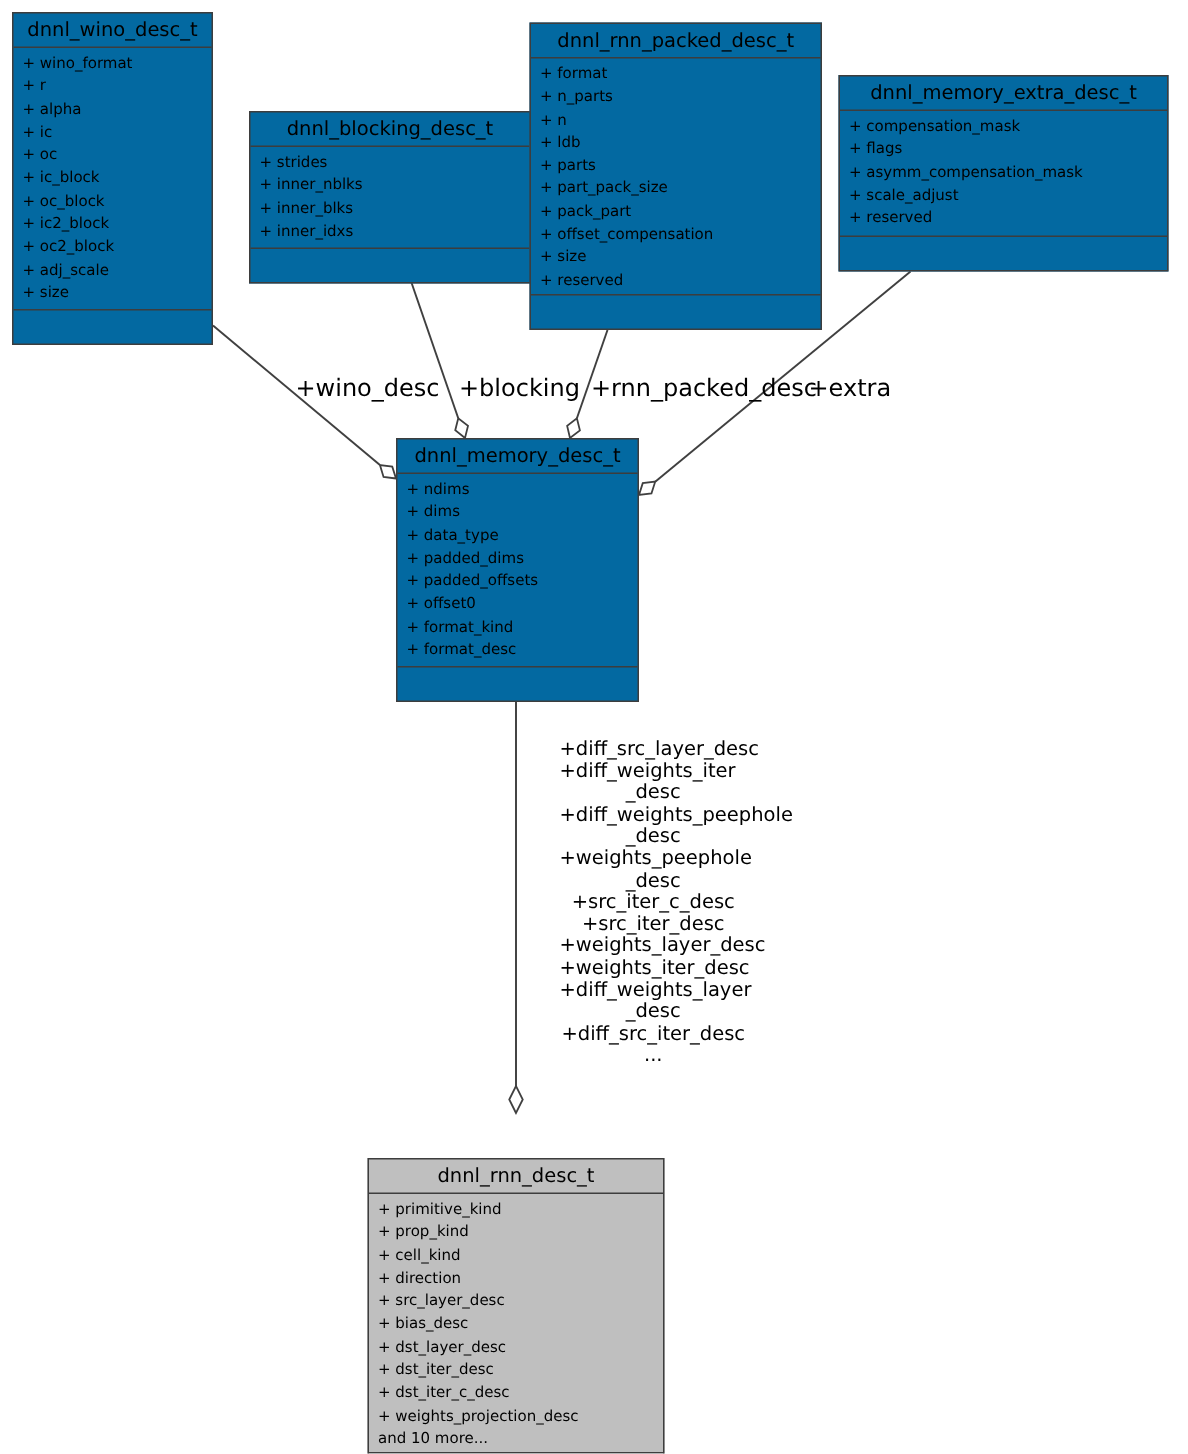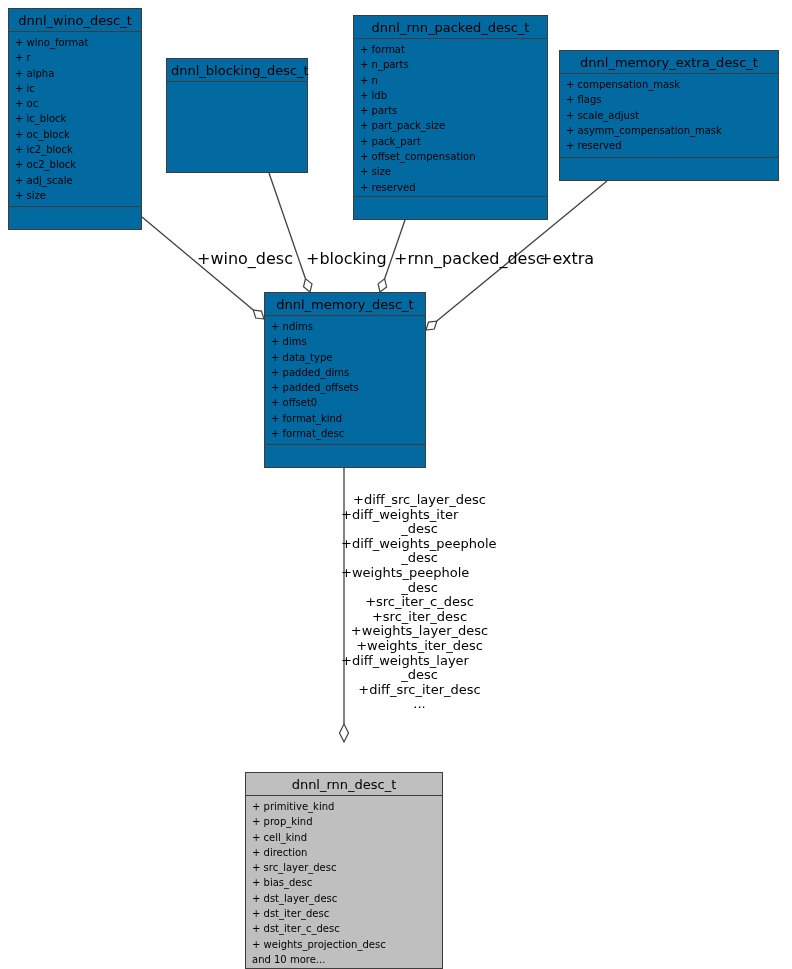--- a/index.html
+++ b/index.html
@@ -65,20 +65,21 @@
   .mlabel {
     position: absolute;
     left: 341px; top: 493px;
     width: 157px;
     font-size: 13px;
     text-align: center;
   }
   .mlabel .mlabel-line {
     line-height: 14.6px;
     white-space: nowrap;
+    margin-left: 32px;
   }
   .mlabel .mlabel-line:nth-child(2),
   .mlabel .mlabel-line:nth-child(4),
   .mlabel .mlabel-line:nth-child(6),
   .mlabel .mlabel-line:nth-child(12) { text-align: left; }
 </style>
 </head>
 <body>
 
 <div class="diagram">
@@ -117,22 +118,28 @@
         <div class="field">+ ic_block</div>
         <div class="field">+ oc_block</div>
         <div class="field">+ ic2_block</div>
         <div class="field">+ oc2_block</div>
         <div class="field">+ adj_scale</div>
         <div class="field">+ size</div>
       </div>
     <div class="uml-methods"></div>
   </div>
 
-  <div class="uml-class" style="left:166px; top:58px; width:142px; height:115px">
+  <div class="uml-class" style="left:166px; top:74px; width:188px; height:115px">
     <div class="uml-title">dnnl_blocking_desc_t</div>
+    <div class="uml-fields">
+        <div class="field">+ strides</div>
+        <div class="field">+ inner_nblks</div>
+        <div class="field">+ inner_blks</div>
+        <div class="field">+ inner_idxs</div>
+      </div>
     <div class="uml-methods"></div>
   </div>
 
   <div class="uml-class" style="left:353px; top:15px; width:195px; height:205px">
     <div class="uml-title">dnnl_rnn_packed_desc_t</div>
     <div class="uml-fields">
         <div class="field">+ format</div>
         <div class="field">+ n_parts</div>
         <div class="field">+ n</div>
         <div class="field">+ ldb</div>
@@ -144,22 +151,22 @@
         <div class="field">+ reserved</div>
       </div>
     <div class="uml-methods"></div>
   </div>
 
   <div class="uml-class" style="left:559px; top:50px; width:220px; height:131px">
     <div class="uml-title">dnnl_memory_extra_desc_t</div>
     <div class="uml-fields">
         <div class="field">+ compensation_mask</div>
         <div class="field">+ flags</div>
+        <div class="field">+ asymm_compensation_mask</div>
         <div class="field">+ scale_adjust</div>
-        <div class="field">+ asymm_compensation_mask</div>
         <div class="field">+ reserved</div>
       </div>
     <div class="uml-methods"></div>
   </div>
 
   <div class="uml-class" style="left:264px; top:292px; width:162px; height:176px">
     <div class="uml-title">dnnl_memory_desc_t</div>
     <div class="uml-fields">
         <div class="field">+ ndims</div>
         <div class="field">+ dims</div>

